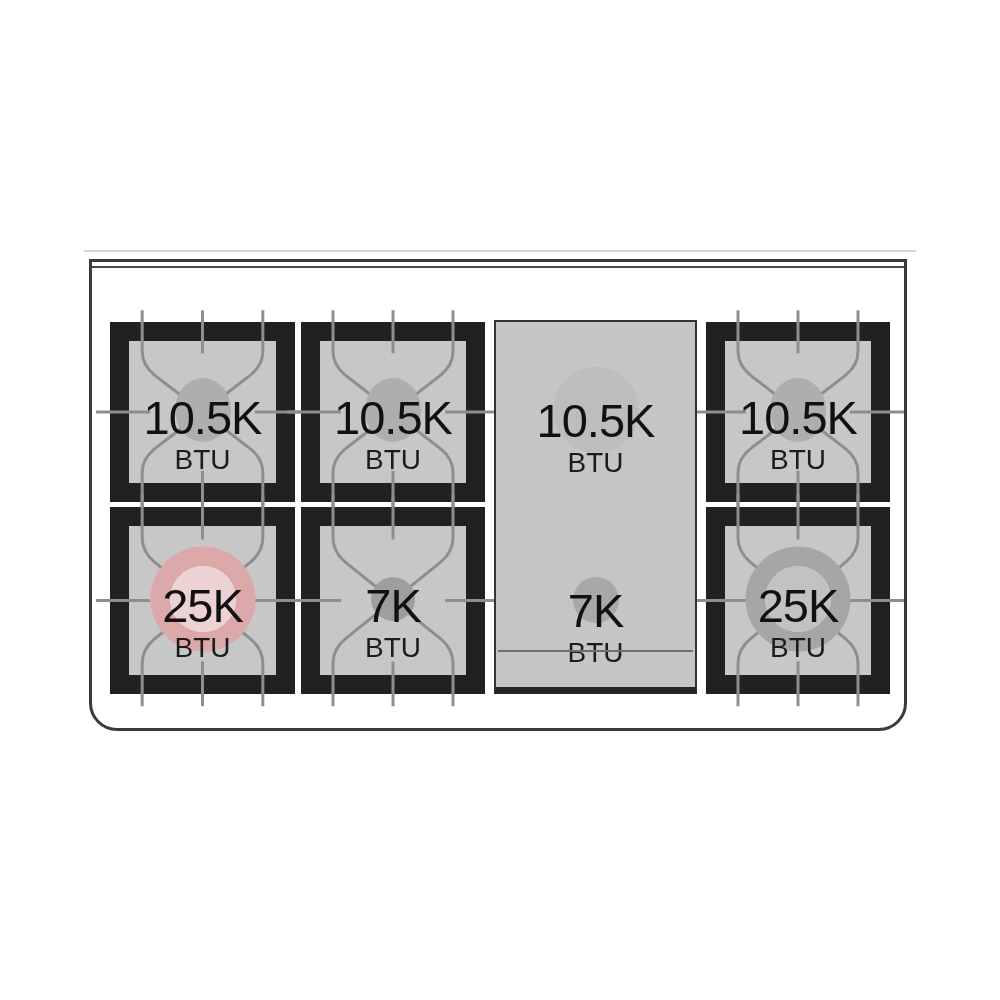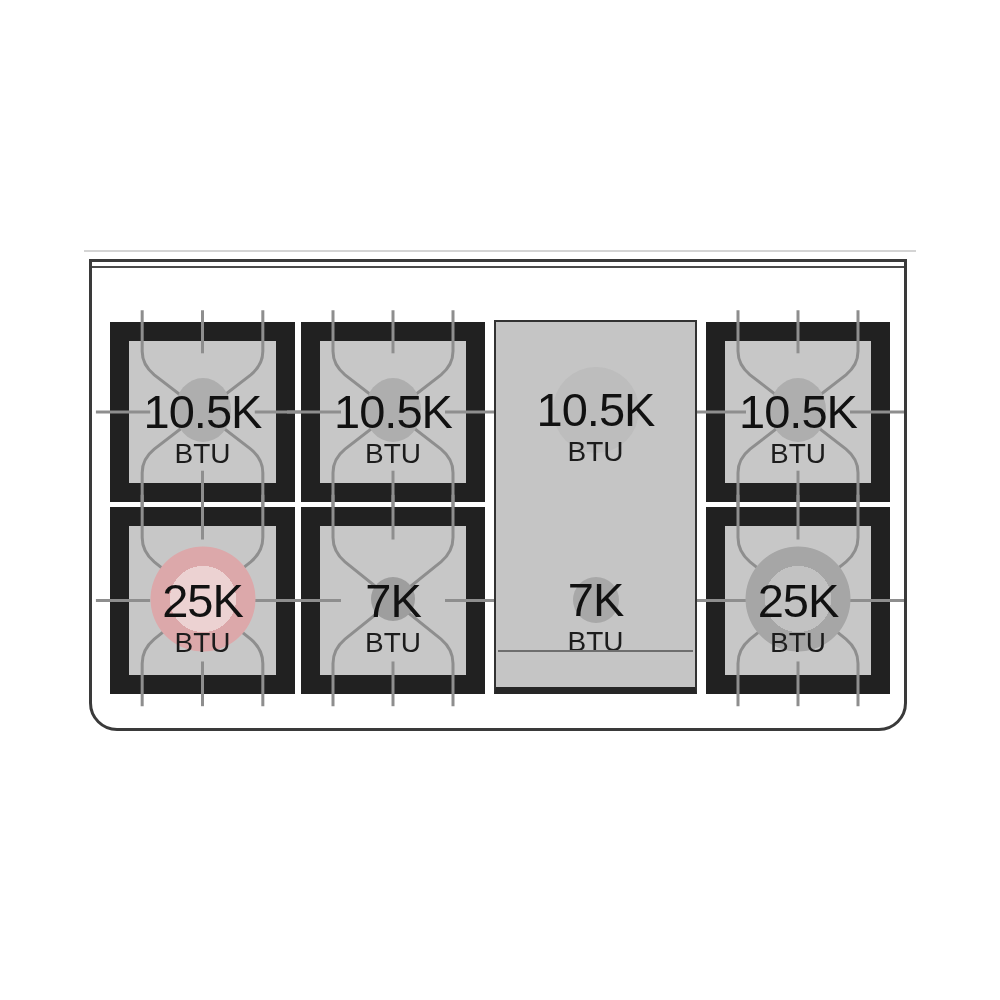--- a/index.html
+++ b/index.html
@@ -20,21 +20,21 @@
   .grate path{fill:none;stroke:#8e8e8e;stroke-width:3;}
   .cap{position:absolute;left:50%;border-radius:50%;transform:translate(-50%,-50%);}
   .c-std{top:88px;width:56px;height:64px;background:#aeaeae;}
   .c-pink{top:92px;width:106px;height:106px;
     background:radial-gradient(circle,#ecd2d2 0 33px,#dca8aa 33px 52px,rgba(0,0,0,0) 53px);}
   .c-gray25{top:92px;width:106px;height:106px;
     background:radial-gradient(circle,#c2c2c2 0 33px,#a6a6a6 33px 52px,rgba(0,0,0,0) 53px);}
   .c-small{top:92px;width:44px;height:44px;background:#9e9e9e;}
   .label{position:absolute;inset:0;display:flex;flex-direction:column;align-items:center;
     justify-content:center;padding-top:32px;box-sizing:border-box;}
-  .value{font-size:47px;line-height:1;color:#111;letter-spacing:-1px;}
+  .value{font-size:47px;line-height:1;color:#111;letter-spacing:-1px;margin-top:11px;}
   .unit{font-size:28px;line-height:1;margin-top:5px;color:#1c1c1c;}
   
   .griddle{
     position:absolute;left:494px;top:320px;width:203px;height:374px;background:#c5c5c5;
     border:2px solid #333;border-bottom:7px solid #262626;box-sizing:border-box;
   }
   .griddle-cap-top{position:absolute;left:50%;top:88px;width:86px;height:86px;border-radius:50%;
     background:#bdbdbd;transform:translate(-50%,-50%);}
   .griddle-cap-bottom{position:absolute;left:50%;top:278px;width:46px;height:46px;border-radius:50%;
     background:#a8a8a8;transform:translate(-50%,-50%);}

